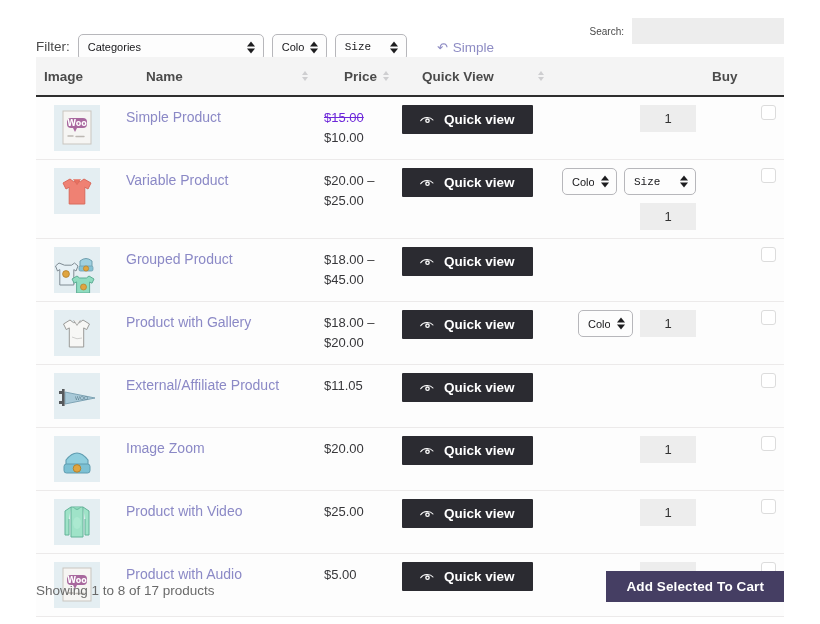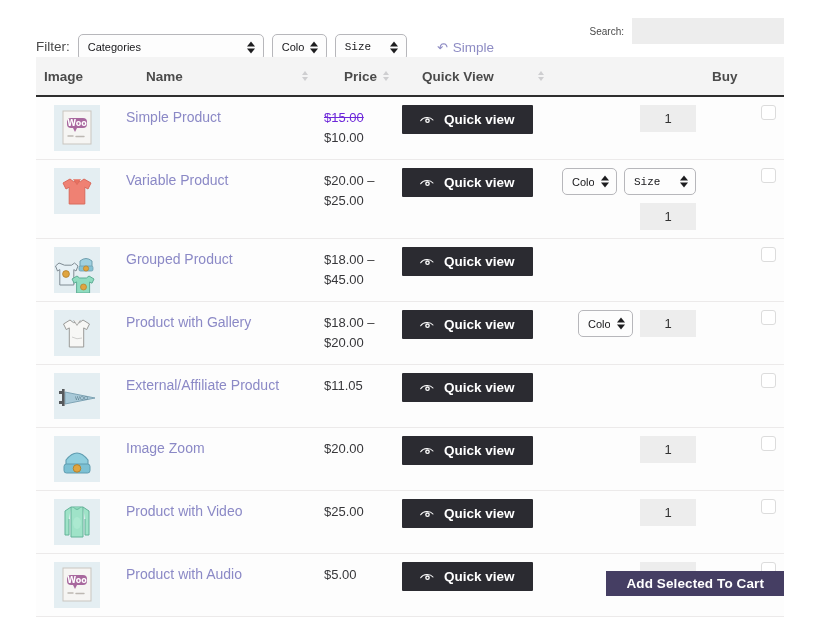--- a/index.html
+++ b/index.html
@@ -238,21 +238,21 @@
     font-size: 13.5px;
     color: #6a6a6a;
   }
   .add-cart-btn {
     position: absolute; right: 0; top: 0;
     background: #453e63;
     color: #fff;
     font-size: 13.5px;
     font-weight: bold;
     border: none;
-    height: 25px;
+    height: 31px;
     padding: 0 20px;
     cursor: pointer;
     font-family: "Liberation Sans", sans-serif;
     letter-spacing: .1px;
   }
 </style>
 </head>
 <body>
 
 <div id="page">
@@ -608,16 +608,17 @@
                 <input class="qty" value="1" style="">
               </div>
             </td>
             <td class="c-buy"><span class="cbx"></span></td>
           </tr>
         </tbody>
     </table>
   </div>
 
   <div class="footer">
+    <span class="showing">Showing 1 to 8 of 17 products</span>
     <button class="add-cart-btn">Add Selected To Cart</button>
   </div>
 
 </div>
 
 </body></html>

